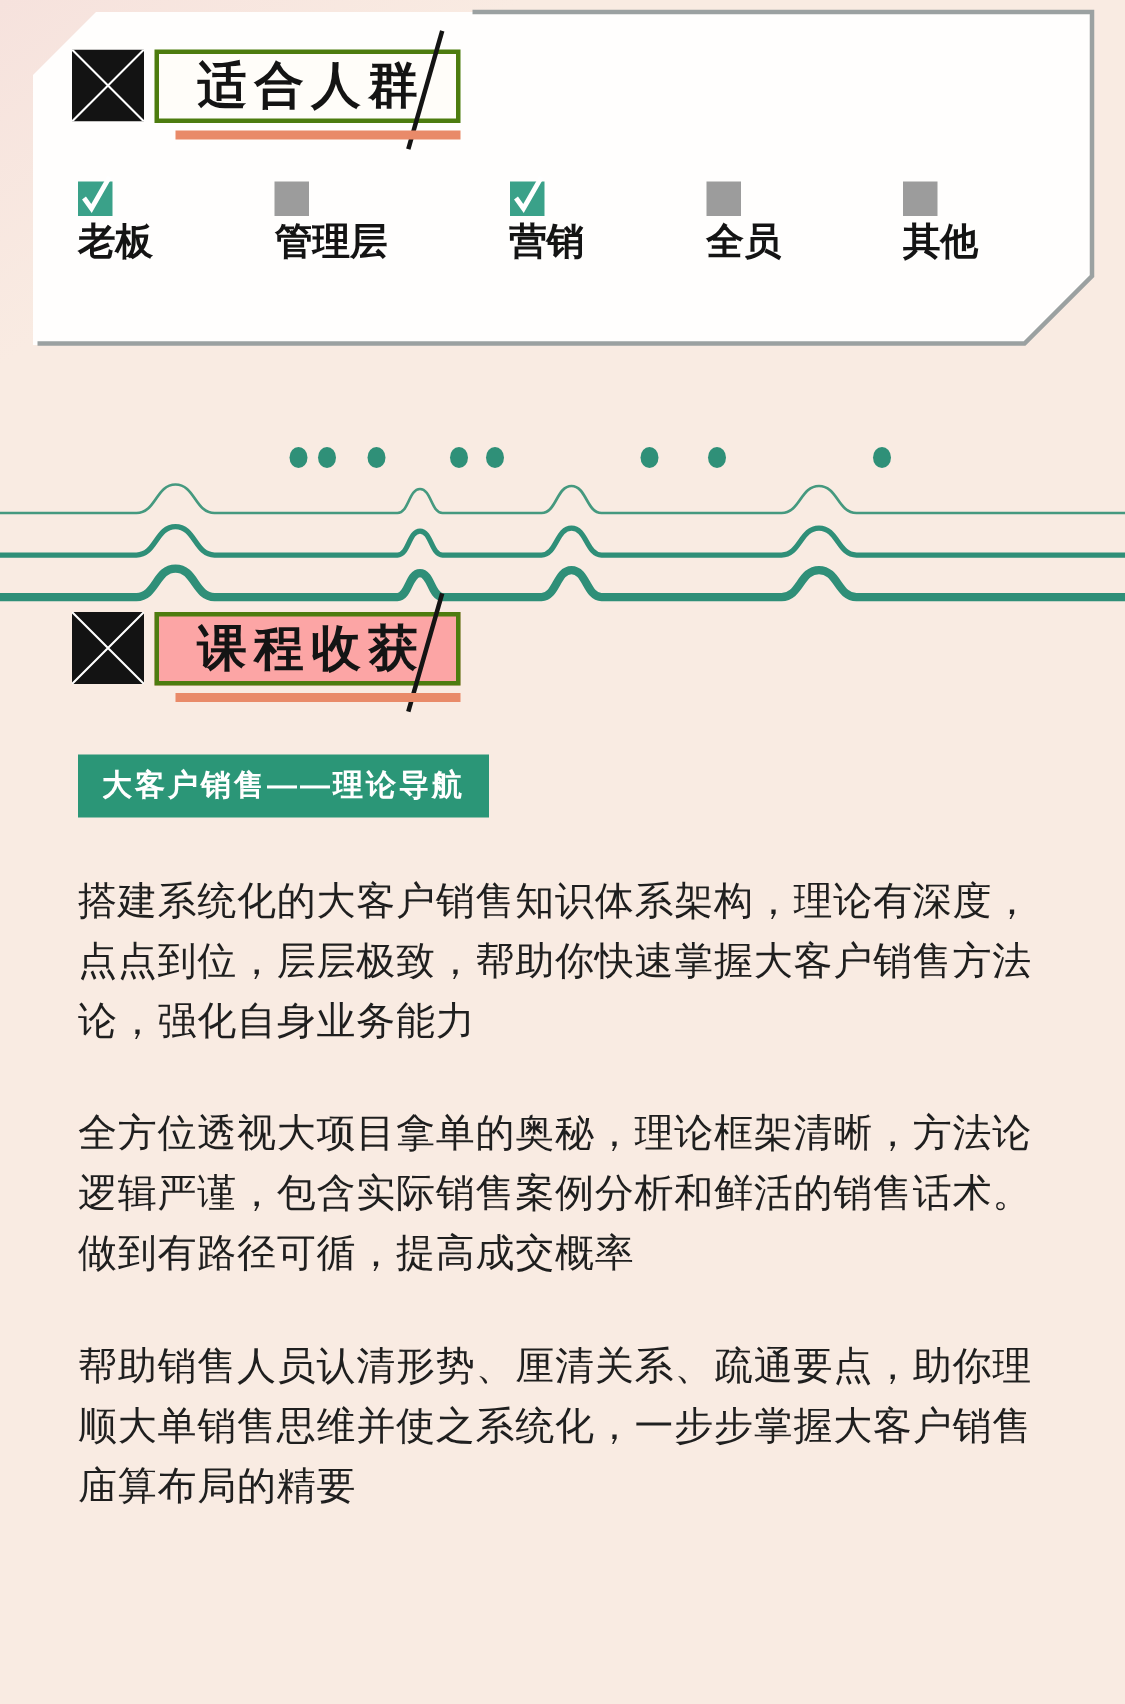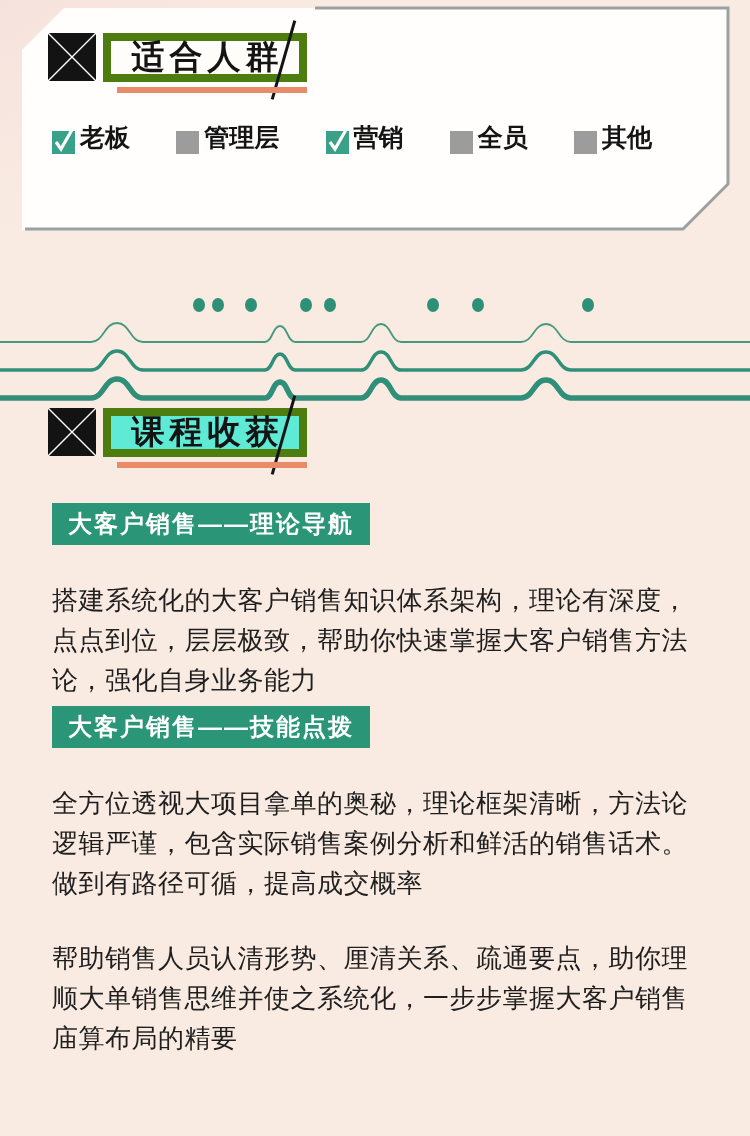--- a/index.html
+++ b/index.html
@@ -17,55 +17,55 @@
     background:#fffefd;
     clip-path:polygon(42px 0, 100% 0, 100% calc(100% - 46px), calc(100% - 46px) 100%, 0 100%, 0 42px);
   }
   .card-border { position:absolute; left:22px; top:6px; width:710px; height:228px; pointer-events:none; }
 
   
   .title-block { position:absolute; width:330px; height:105px; }
   .tb-icon { position:absolute; left:0; top:3px; width:48px; height:48px; }
   .tb-box {
     position:absolute; left:55px; top:3px; width:204px; height:49px;
-    border:8px solid #4d7c0f; background:#fffdf9;
+    border:3px solid #4d7c0f; background:#fffdf9;
     display:flex; align-items:center; justify-content:center;
     font-size:33px; font-weight:bold; color:#141414; letter-spacing:5px;
     padding-left:5px;
   }
-  .tb-box.on-bg { background:#5eead4; }
+  .tb-box.on-bg { background:#fca5a5; }
   .tb-slash {
     position:absolute; left:234px; top:-11px; width:3px; height:82px;
     background:#141414; transform:rotate(16deg);
   }
   .tb-underline {
     position:absolute; left:69px; top:57px; width:190px; height:6px;
     background:#e98a69;
   }
 
   
   .cb-row {
     position:absolute; left:52px; top:121px; width:600px;
     display:flex; justify-content:space-between; align-items:center;
   }
-  .cb-item { display:flex; align-items:flex-end; cursor:pointer; }
+  .cb-item { display:flex; align-items:flex-start; cursor:pointer;flex-direction:column; }
   .cb-box { width:23px; height:23px; background:#9c9c9c; margin-right:5px; position:relative; }
   .cb-box.checked { background:#3aa189; }
   .cb-box svg { position:absolute; left:0; top:0; overflow:visible; display:none; }
   .cb-box.checked svg { display:block; }
   .cb-label { font-size:25px; font-weight:bold; color:#141414; }
 
   
   .divider { position:absolute; left:0; top:270px; width:750px; height:145px; }
 
   
   .content { position:absolute; left:52px; top:503px; width:652px; }
   .badge {
     display:table; background:#2b9677; color:#ffffff;
-    font-size:24px; font-weight:bold; letter-spacing:2px;
+    font-size:20px; font-weight:bold; letter-spacing:2px;
     height:42px; line-height:42px; padding:0 16px;
     margin-bottom:11px;
   }
   .content p {
     font-size:26px; line-height:40px; color:#1f1f1f; font-weight:500;
     margin-bottom:6px; letter-spacing:0.5px;margin-top:35px;
   }
 </style>
 </head>
 <body>
@@ -149,18 +149,17 @@
     <span>课程收获</span>
   </div>
   <div class="tb-slash"></div>
   <div class="tb-underline"></div>
 </div>
 
 <div class="content">
   <div class="badge">大客户销售——理论导航</div>
   <p>搭建系统化的大客户销售知识体系架构，理论有深度，点点到位，层层极致，帮助你快速掌握大客户销售方法论，强化自身业务能力</p>
 
-  <div class="badge">大客户销售——技能点拨</div>
   <p>全方位透视大项目拿单的奥秘，理论框架清晰，方法论逻辑严谨，包含实际销售案例分析和鲜活的销售话术。做到有路径可循，提高成交概率</p>
 
 
   <p>帮助销售人员认清形势、厘清关系、疏通要点，助你理顺大单销售思维并使之系统化，一步步掌握大客户销售庙算布局的精要</p>
 </div>
 
 </body></html>

